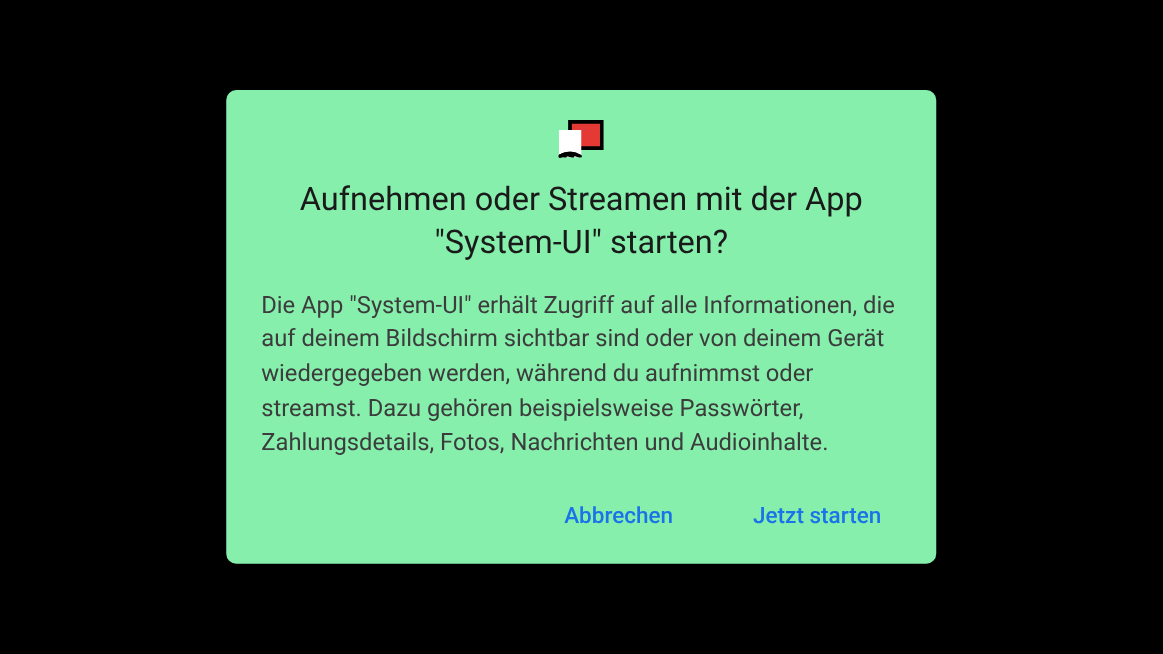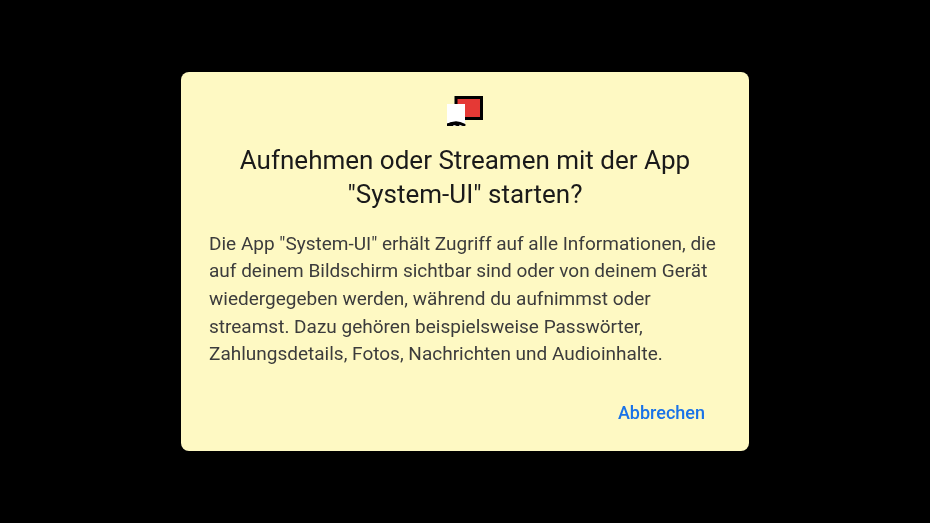--- a/index.html
+++ b/index.html
@@ -11,21 +11,21 @@
       width: 930px;
       height: 523px;
       background: #000;
       display: flex;
       align-items: center;
       justify-content: center;
       font-family: Roboto, -apple-system, BlinkMacSystemFont, "Segoe UI", Arial, sans-serif;
     }
     .dialog {
       width: 568px;
-      background: #fef9c3;
+      background: #86efac;
       border-radius: 8px;
       padding: 24px 28px 16px 28px;
       box-shadow: 0 8px 24px rgba(0,0,0,0.3);
     }
     .icon-wrap {
       display: flex;
       justify-content: center;
       margin-bottom: 18px;
     }
     .title {
@@ -77,14 +77,15 @@
       <path d="M 1 29 A 10 10 0 0 1 11 29" fill="none" stroke="#000" stroke-width="3" stroke-linecap="round"></path>
       <path d="M 1 29 A 16 16 0 0 1 17 29" fill="none" stroke="#000" stroke-width="3" stroke-linecap="round"></path>
     </svg>
   </div>
   <h2 class="title">Aufnehmen oder Streamen mit der App "System-UI" starten?</h2>
   <p class="body">
     <span>Die App "</span><span class="bold">System-UI</span><span>" erhält Zugriff auf alle Informationen, die auf deinem Bildschirm sichtbar sind oder von deinem Gerät wiedergegeben werden, während du aufnimmst oder streamst. Dazu gehören beispielsweise Passwörter, Zahlungsdetails, Fotos, Nachrichten und Audioinhalte.</span>
   </p>
   <div class="buttons">
     <button class="btn">Abbrechen</button>
+    <button class="btn">Jetzt starten</button>
   </div>
 </div>
 
 </body></html>

